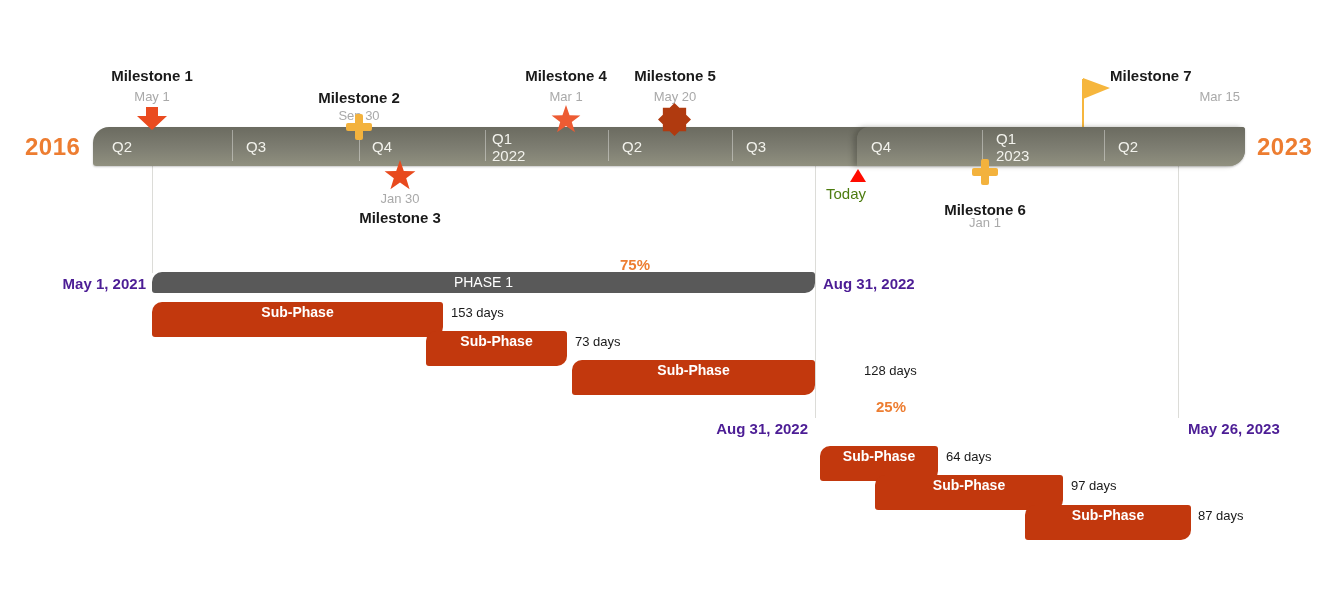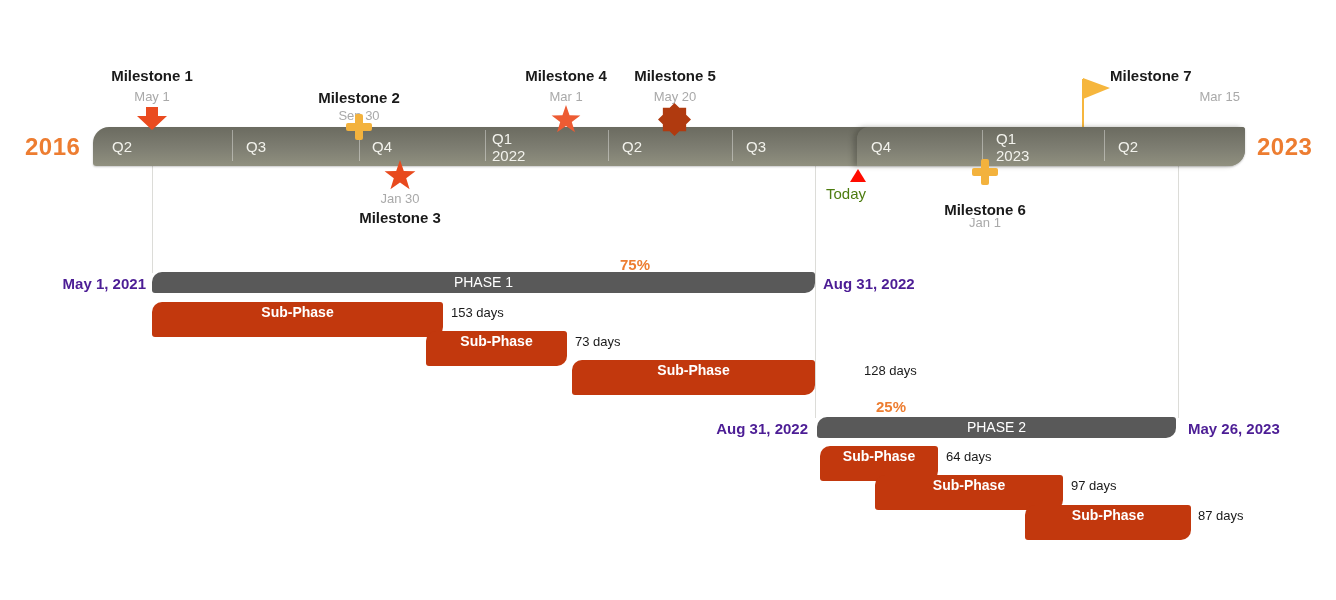--- a/index.html
+++ b/index.html
@@ -126,21 +126,20 @@
   <div class="days" style="left:451px;top:305px;">153 days</div>
 
   <div class="sbar" style="left:426px;top:331px;width:141px;"><span>Sub-Phase</span></div>
   <div class="days" style="left:575px;top:334px;">73 days</div>
 
   <div class="sbar" style="left:572px;top:360px;width:243px;"><span>Sub-Phase</span></div>
   <div class="days" style="left:823px;top:363px;margin-left:41px;">128 days</div>
 
   <div class="pdate r" style="left:700px;top:420px;width:108px;">Aug 31, 2022</div>
   <div class="pct" style="left:866px;top:398px;width:50px;">25%</div>
-  <div class="pbar" style="left:817px;top:417px;width:359px;"><span>PHASE 2</span></div>
   <div class="pdate" style="left:1188px;top:420px;">May 26, 2023</div>
 
   <div class="sbar" style="left:820px;top:446px;width:118px;"><span>Sub-Phase</span></div>
   <div class="days" style="left:946px;top:449px;">64 days</div>
 
   <div class="sbar" style="left:875px;top:475px;width:188px;"><span>Sub-Phase</span></div>
   <div class="days" style="left:1071px;top:478px;">97 days</div>
 
   <div class="sbar" style="left:1025px;top:505px;width:166px;"><span>Sub-Phase</span></div>
   <div class="days" style="left:1198px;top:508px;">87 days</div>

